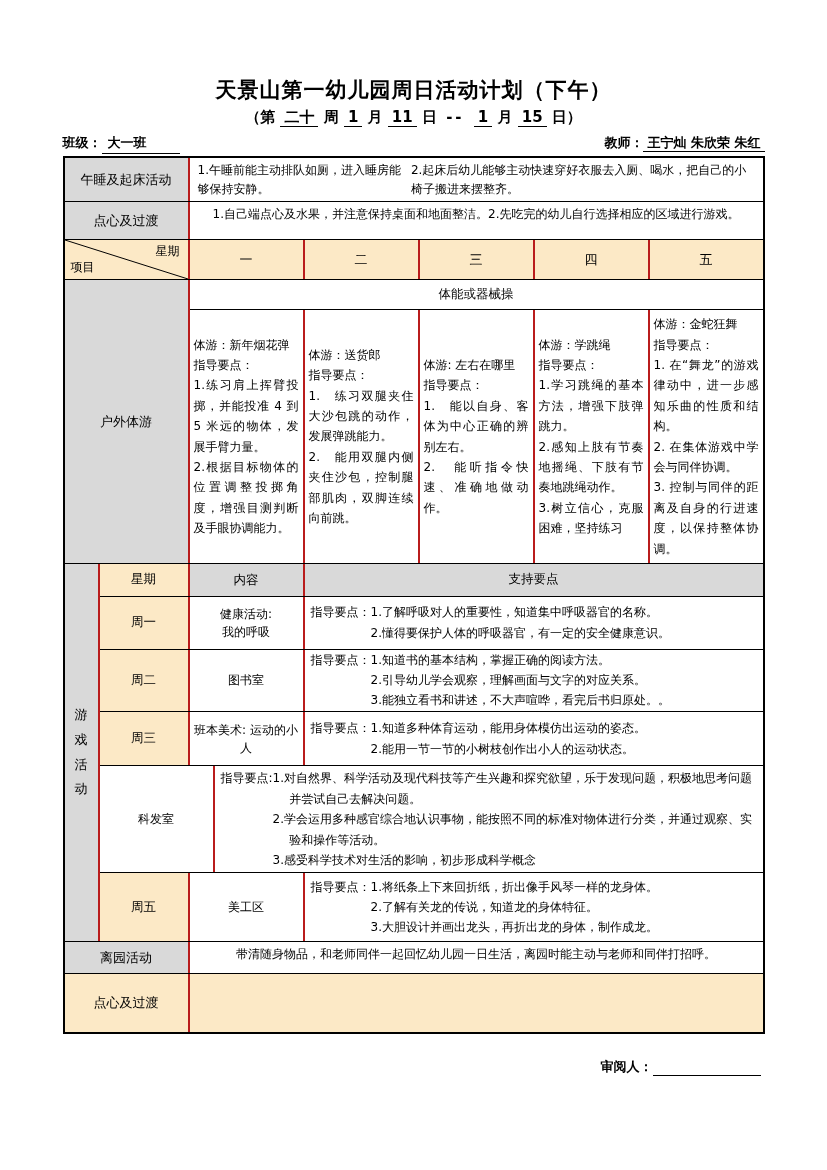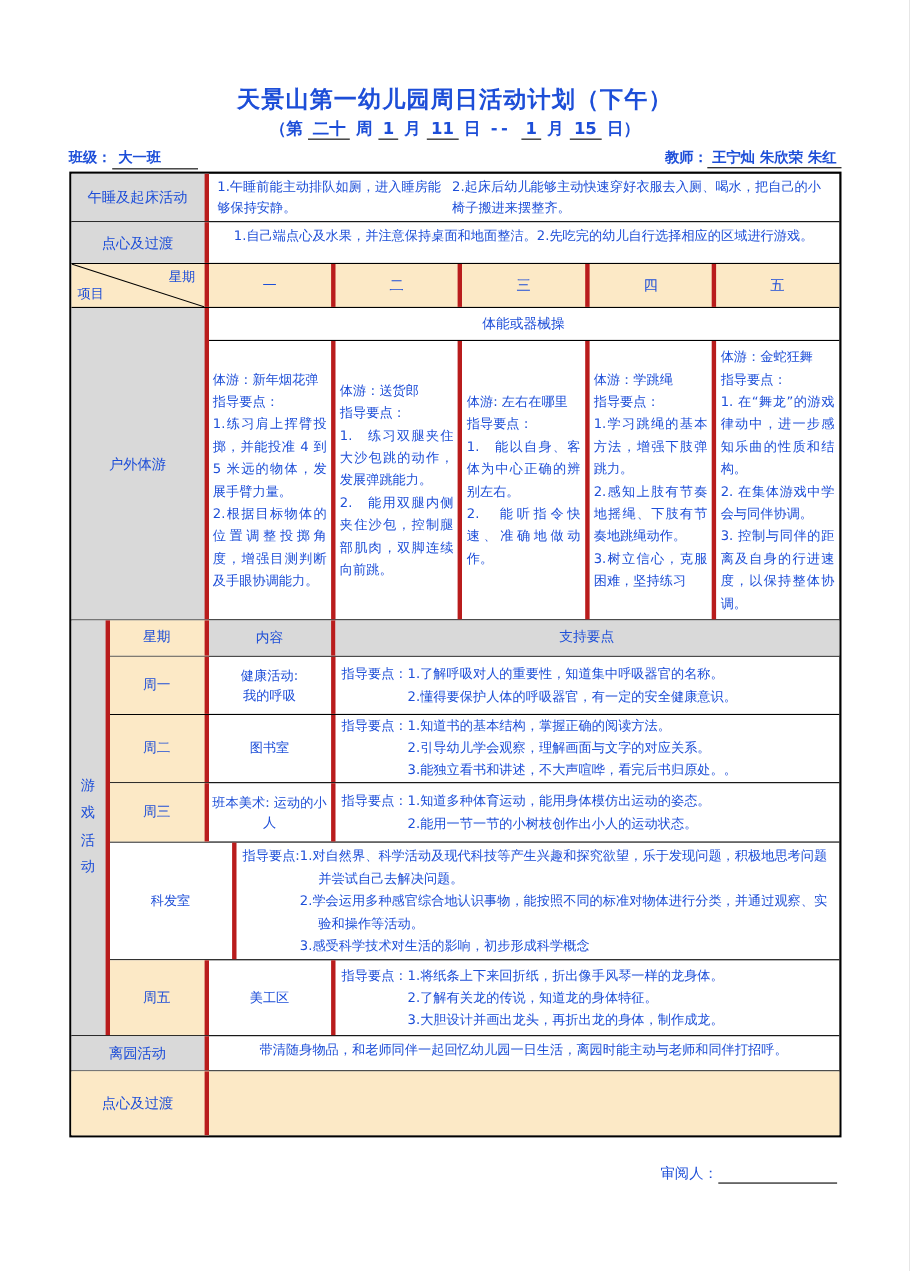--- a/index.html
+++ b/index.html
@@ -1,32 +1,32 @@
 <!DOCTYPE html>
 <html><head>
 <meta charset="utf-8">
 <style>
   * { margin:0; padding:0; box-sizing:border-box; }
   body { background:#888; font-family:"DejaVu Sans","Liberation Sans",sans-serif; }
   .page { position:relative; width:827px; height:1170px; background:#fff; margin:0 auto;
-          color:#1d4ed8; padding-top:76px; }
+          color:#000000; padding-top:76px; }
   .title { text-align:center; font-size:21px; font-weight:bold; letter-spacing:1px; }
   .subtitle { text-align:center; font-size:15px; font-weight:bold; margin-top:4px; }
   .subtitle .u { border-bottom:1.5px solid #000; padding:0 4px; }
   .subtitle .dash { letter-spacing:3px; padding:0 4px; }
   .meta-line { width:702px; margin:7px auto 2px auto; display:flex; justify-content:space-between;
                font-size:13px; font-weight:bold; }
   .meta-line .u { border-bottom:1.5px solid #000; display:inline-block; min-width:78px; padding:0 6px 1px 6px; }
   .meta-line .u2 { border-bottom:1.5px solid #000; padding:0 4px 1px 4px; }
 
   .sheet { width:702px; margin:0 auto; border:2px solid #000; font-size:12px; }
   .t-row { display:flex; border-bottom:1px solid #000; }
   .t-row:last-child { border-bottom:none; }
   .cell { overflow:hidden; }
-  .v-border { border-right:4px solid #b91c1c; }
+  .v-border { border-right:2px solid #b91c1c; }
 
   .label-col { flex:0 0 125px; background:#d9d9d9; display:flex; align-items:center;
                justify-content:center; text-align:center; font-size:13px; padding:2px; }
   .content-col { flex:1; padding:3px 8px; display:flex; justify-content:center; }
   .content-col .line { line-height:1.55; }
 
   .row-nap { height:44px; }
   .row-snack { height:38px; }
 
   .row-days { height:40px; background:#fce9c6; }
@@ -62,21 +62,21 @@
   .sp-item { line-height:1.7; padding-left:1.4em; text-indent:-1.4em; }
 
   .gh { height:33px; } .g1 { height:53px; } .g2 { height:62px; } .g3 { height:55px; }
   .g4 { height:107px; } .g5 { height:68px; }
 
   .row-leave { height:32px; }
   .row-leave .content-col { justify-content:center; }
   .row-summary { height:58px; background:#fce9c6; }
   .row-summary .label-col { background:#fce9c6; }
 
-  .reviewer { width:702px; margin:24px auto 0 auto; text-align:right; font-size:13px; font-weight:normal; padding-right:4px; }
+  .reviewer { width:702px; margin:24px auto 0 auto; text-align:right; font-size:13px; font-weight:bold; padding-right:4px; }
   .reviewer .blank { display:inline-block; width:108px; border-bottom:1.5px solid #000; height:14px; vertical-align:bottom; }
 </style>
 </head>
 <body>
 
 <div class="page">
 
   <div class="title">天景山第一幼儿园周日活动计划（下午）</div>
 
   <div class="subtitle">

